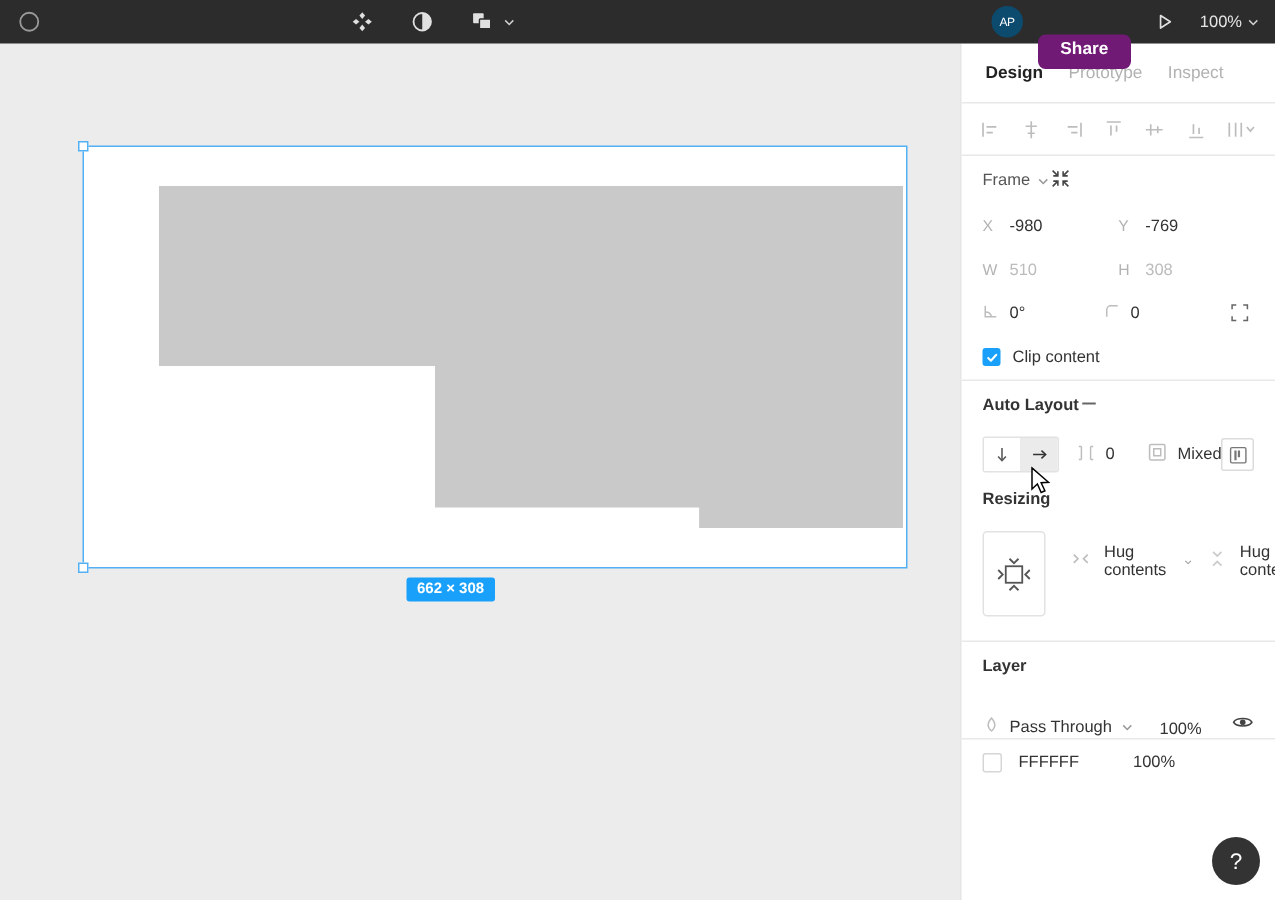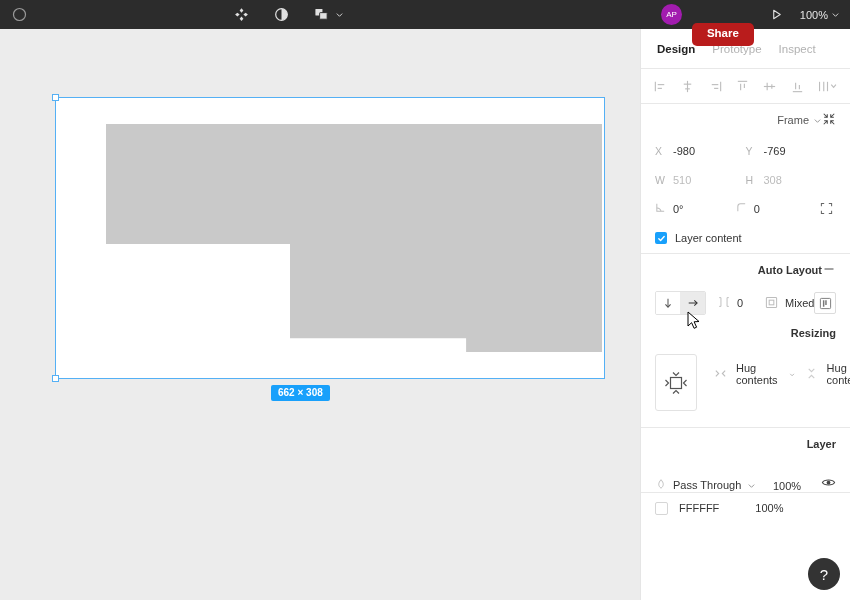--- a/index.html
+++ b/index.html
@@ -25,28 +25,28 @@
   .tb-btn {
     width: 26px; height: 22px;
     display: flex; align-items: center; justify-content: center;
     border-radius: 2px; cursor: pointer;
   }
   .tb-btn svg { display: block; }
   .chev-wrap { display: flex; align-items: center; gap: 1px; cursor: pointer; }
 
   .avatar {
     width: 21px; height: 21px; border-radius: 50%;
-    background: #a21caf;
+    background: #0c4a6e;
     display: flex; align-items: center; justify-content: center;
     font-size: 8px; font-weight: normal; color: #ffffff;
     letter-spacing: -0.3px;
     cursor: pointer;
   }
   .share-btn {
-    background: #b91c1c; color: #fff;
+    background: #701a75; color: #fff;
     font-size: 11.5px; font-weight: bold;
     border-radius: 5px;
     padding: 5px 15px 6px 15px;
     cursor: pointer;
     line-height: 1;
     margin-top: 40px;
   }
   .zoom-label {
     color: #e5e5e5; font-size: 11px;
     display: flex; align-items: center; gap: 3px;
@@ -111,21 +111,21 @@
   .tab.active { color: #222; font-weight: bold; }
 
   .align-row {
     display: flex; align-items: center; justify-content: space-between;
     height: 35px; padding: 0 12px;
     border-bottom: 1px solid #e8e8e8;
   }
   .align-btn { cursor: pointer; display: flex; align-items: center; }
 
   .sec-head {
-    display: flex; align-items: center; justify-content: flex-end;
+    display: flex; align-items: center; justify-content: flex-start;
     height: 32px;
   }
   .sec-title { font-size: 11px; font-weight: bold; color: #333; }
   .sec-title.muted { font-weight: normal; color: #555; display:flex; align-items:center; gap:4px; cursor:pointer; }
 
   .prop-row { display: flex; align-items: center; height: 29px; }
   .field {
     display: flex; align-items: center; gap: 7px;
     width: 91px; cursor: text;
   }
@@ -403,21 +403,21 @@
           </svg>
         </div>
       </div>
 
       <div class="chk-row">
         <span class="chkbox">
           <svg width="9" height="9" viewBox="0 0 10 10">
               <path d="M2 5.2 L4 7.2 L8 2.8" fill="none" stroke="#fff" stroke-width="1.5" stroke-linecap="round" stroke-linejoin="round"></path>
             </svg>
         </span>
-        <span>Layer content</span>
+        <span>Clip content</span>
       </div>
     </div>
 
     <div class="sec">
       <div class="sec-head">
         <div class="sec-title">Auto Layout</div>
         <div>
           <svg width="14" height="14" viewBox="0 0 14 14">
               <line x1="2.5" y1="7" x2="11.5" y2="7" stroke="#666" stroke-width="1.2"></line>
             </svg>

